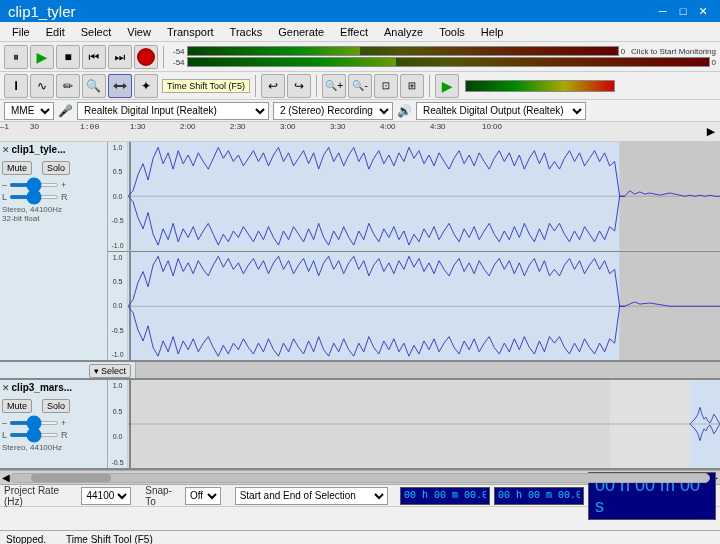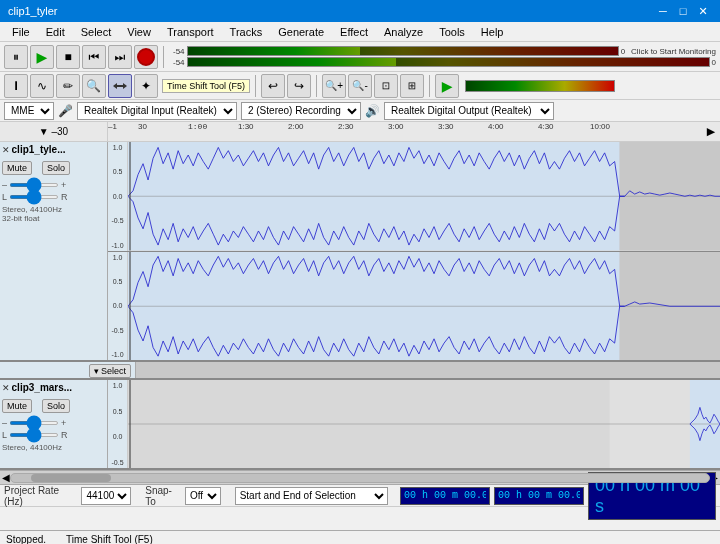--- a/index.html
+++ b/index.html
@@ -16,21 +16,21 @@
     
     .title-bar {
       background: #0078d7;
       color: white;
       height: 22px;
       display: flex;
       align-items: center;
       padding: 0 8px;
       justify-content: space-between;
     }
-    .title-bar-left { font-size: 11px; }
+    .title-bar-left { font-size: 15px; }
     .title-bar-controls { display: flex; gap: 2px; }
     .title-bar-btn {
       width: 18px; height: 18px;
       background: transparent;
       border: none;
       color: white;
       cursor: pointer;
       font-size: 11px;
       display: flex; align-items: center; justify-content: center;
     }
@@ -411,38 +411,35 @@
   <div style="flex:1;display:flex;align-items:center;padding-left:4px;">
     <div style="height:12px;flex:1;max-width:150px;background:linear-gradient(to right,#004400,#008800,#aaaa00,#cc0000);border:1px solid #888;"></div>
   </div>
 </div>
 
 <div class="mixer-bar">
   <select class="mixer-select">
     <option>MME</option>
   </select>
   <span style="font-size:12px;">🎤</span>
-  <select class="mixer-select" style="width:160px;">
+  <select class="mixer-select" style="width:192px;">
     <option>Realtek Digital Input (Realtek)</option>
   </select>
   <select class="mixer-select" style="width:120px;">
     <option>2 (Stereo) Recording Cha...</option>
   </select>
   <span style="font-size:12px;">🔊</span>
   <select class="mixer-select" style="width:170px;">
     <option>Realtek Digital Output (Realtek)</option>
   </select>
 </div>
 
 <div style="display:flex;flex-direction:column;flex:1;overflow:hidden;">
 
   <div class="ruler">
-    <div class="ruler-track-label" style="font-size:10px;">
-      <span>▼ –30</span>
-    </div>
     <div class="ruler-tick-area" style="position:relative;font-size:8px;color:#333;">
       <span style="position:absolute;left:0px;">–1</span>
       <span style="position:absolute;left:30px;">30</span>
       <span style="position:absolute;left:80px;font-family:Liberation Mono, monospace;">1:00</span>
       <span style="position:absolute;left:130px;">1:30</span>
       <span style="position:absolute;left:180px;">2:00</span>
       <span style="position:absolute;left:230px;">2:30</span>
       <span style="position:absolute;left:280px;">3:00</span>
       <span style="position:absolute;left:330px;">3:30</span>
       <span style="position:absolute;left:380px;">4:00</span>

